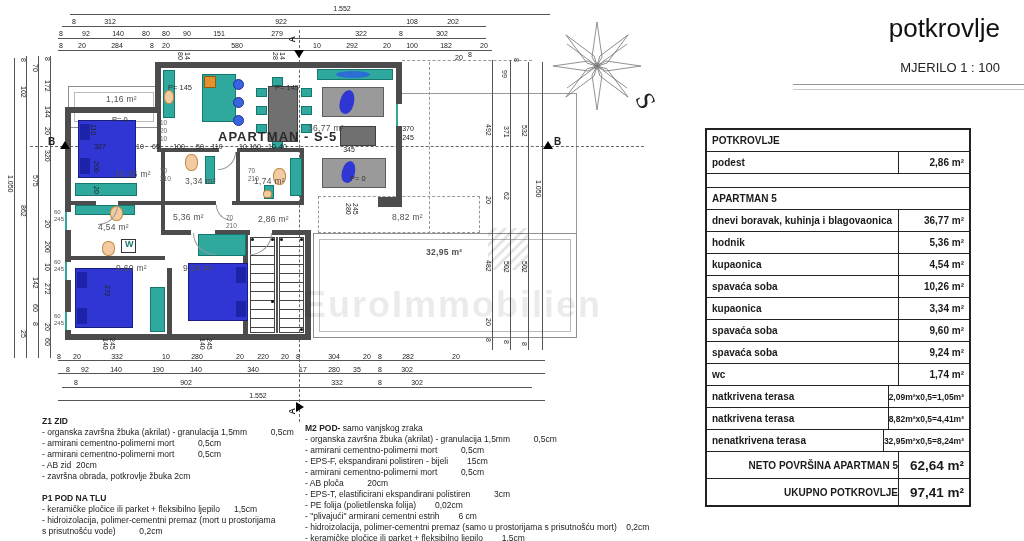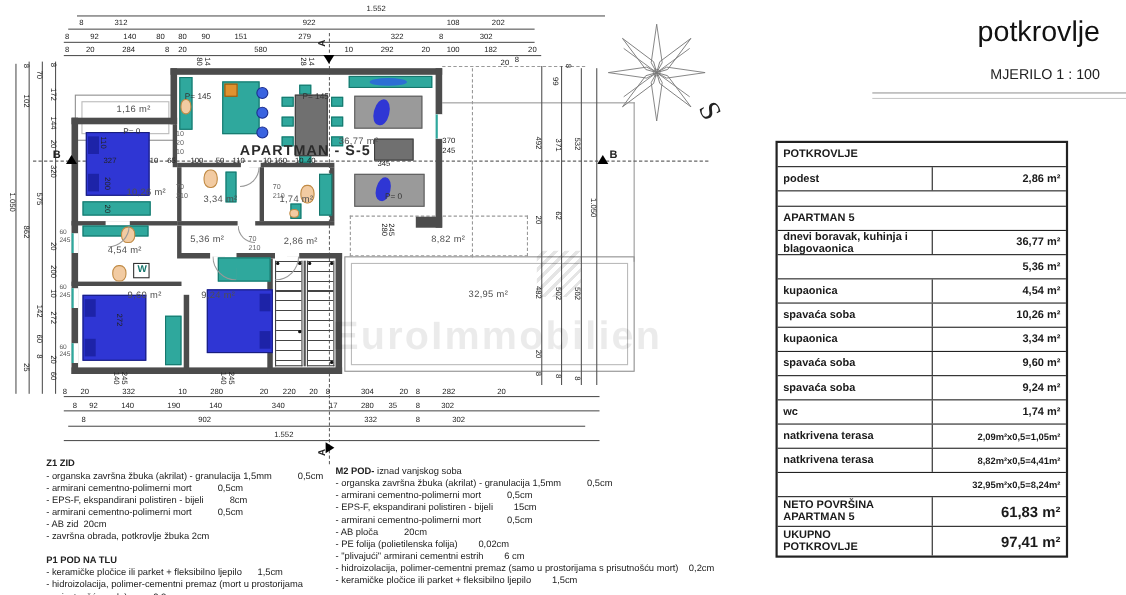--- a/index.html
+++ b/index.html
@@ -56,30 +56,30 @@
   #scale{position:absolute;left:860px;top:60px;width:140px;text-align:right;font-size:13px;color:#222;}
   #watermark{position:absolute;left:302px;top:284px;font-size:36px;font-weight:bold;letter-spacing:2px;
              color:rgba(0,0,0,0.08);}
   #slabel{position:absolute;left:638px;top:86px;font-size:26px;font-family:"Liberation Serif",serif;
           transform:rotate(64deg);color:#222;}
   #compass{position:absolute;left:545px;top:18px;}
 
   #area-table{position:absolute;left:705px;top:128px;width:262px;border:2px solid #222;background:#fff;}
   .trow{display:flex;align-items:stretch;border-bottom:1px solid #222;height:21px;}
   .trow:last-child{border-bottom:none;}
-  .tlabel{width:141px;border-right:1px solid #222;display:flex;align-items:center;
+  .tlabel{width:192px;border-right:1px solid #222;display:flex;align-items:center;
           padding-left:5px;font-weight:bold;font-size:10px;box-sizing:border-box;}
   .tvalue{flex:1;display:flex;align-items:center;justify-content:flex-end;
           padding-right:5px;font-weight:bold;font-size:10px;box-sizing:border-box;}
   .trow.hdr .tlabel{border-right:none;width:100%;}
   .trow.sp{height:13px;}
   .trow.sp .tlabel{border-right:none;width:100%;}
   .trow.sm .tvalue{font-size:8.5px;}
   .trow.tot{height:26px;}
-  .trow.tot .tlabel{justify-content:flex-end;padding-right:23px;}
+  .trow.tot .tlabel{justify-content:flex-end;padding-right:0;}
   .trow.tot .tvalue{font-size:13.5px;}
 
   .legend{position:absolute;font-size:8.5px;line-height:11px;color:#222;}
   #legend1{left:42px;top:416px;width:265px;}
   #legend2{left:305px;top:423px;width:390px;}
   .lline{white-space:pre-wrap;min-height:11px;}
   .lline b{font-weight:bold;}
 </style>
 </head>
 <body>
@@ -367,21 +367,21 @@
         <span class="lab room" style="left: 308px; top: 124px;">36,77 m²</span>
         <span class="lab room" style="left: 115px; top: 170px;">10,26 m²</span>
         <span class="lab room" style="left: 185px; top: 177px;">3,34 m²</span>
         <span class="lab room" style="left: 254px; top: 177px;">1,74 m²</span>
         <span class="lab room" style="left: 98px; top: 223px;">4,54 m²</span>
         <span class="lab room" style="left: 173px; top: 213px;">5,36 m²</span>
         <span class="lab room" style="left: 258px; top: 215px;">2,86 m²</span>
         <span class="lab room" style="left: 392px; top: 213px;">8,82 m²</span>
         <span class="lab room" style="left: 116px; top: 264px;">9,60 m²</span>
         <span class="lab room" style="left: 183px; top: 264px;">9,24 m²</span>
-        <span class="lab room" style="left: 426px; top: 263px;">32,95 m²</span>
+        <span class="lab room" style="left: 426px; top: 248px; font-weight: bold;">32,95 m²</span>
         <span class="lab apt" style="left: 218px; top: 133px;">APARTMAN - S-5</span>
         <span class="lab wmw" style="left: 125px; top: 240px;">W</span>
       </div>
   </div>
 
   <svg id="compass" width="105" height="100" viewBox="0 0 105 100">
     <g stroke="#777" stroke-width="0.8" fill="none" transform="translate(52,48)">
       <path d="M0,-44 L5,-9 L0,0 L-5,-9 Z"></path>
       <path d="M0,-44 L5,-9 L0,0 L-5,-9 Z" transform="rotate(45)"></path>
       <path d="M0,-44 L5,-9 L0,0 L-5,-9 Z" transform="rotate(90)"></path>
@@ -423,20 +423,21 @@
         <span class="tlabel">APARTMAN 5</span>
         <span class="tvalue"></span>
       </div>
 
       <div class="trow">
         <span class="tlabel">dnevi boravak, kuhinja i blagovaonica</span>
         <span class="tvalue">36,77 m²</span>
       </div>
 
       <div class="trow">
+        <span class="tlabel">hodnik</span>
         <span class="tvalue">5,36 m²</span>
       </div>
 
       <div class="trow">
         <span class="tlabel">kupaonica</span>
         <span class="tvalue">4,54 m²</span>
       </div>
 
       <div class="trow">
         <span class="tlabel">spavaća soba</span>
@@ -467,43 +468,43 @@
         <span class="tlabel">natkrivena terasa</span>
         <span class="tvalue">2,09m²x0,5=1,05m²</span>
       </div>
 
       <div class="trow sm">
         <span class="tlabel">natkrivena terasa</span>
         <span class="tvalue">8,82m²x0,5=4,41m²</span>
       </div>
 
       <div class="trow sm">
+        <span class="tlabel">nenatkrivena terasa</span>
         <span class="tvalue">32,95m²x0,5=8,24m²</span>
       </div>
 
       <div class="trow tot">
         <span class="tlabel">NETO POVRŠINA APARTMAN 5</span>
-        <span class="tvalue">61,83 m²</span>
+        <span class="tvalue">62,64 m²</span>
       </div>
 
       <div class="trow tot">
         <span class="tlabel">UKUPNO POTKROVLJE</span>
         <span class="tvalue">97,41 m²</span>
       </div>
     </div>
 
   <div id="legend1" class="legend">
 
       <div class="lline"><b>Z1 ZID</b><span></span></div>
 
       <div class="lline"><b></b><span>- organska završna žbuka (akrilat) - granulacija 1,5mm          0,5cm</span></div>
 
       <div class="lline"><b></b><span>- armirani cementno-polimerni mort          0,5cm</span></div>
 
-      <div class="lline"><b></b><span>- EPS-F, ekspandirani polistiren - bijeli          8cm</span></div>
 
       <div class="lline"><b></b><span>- armirani cementno-polimerni mort          0,5cm</span></div>
 
       <div class="lline"><b></b><span>- AB zid  20cm</span></div>
 
       <div class="lline"><b></b><span>- završna obrada, potkrovlje žbuka 2cm</span></div>
 
       <div class="lline"><b></b><span> </span></div>
 
       <div class="lline"><b>P1 POD NA TLU</b><span></span></div>
@@ -511,32 +512,33 @@
       <div class="lline"><b></b><span>- keramičke pločice ili parket + fleksibilno ljepilo      1,5cm</span></div>
 
       <div class="lline"><b></b><span>- hidroizolacija, polimer-cementni premaz (mort u prostorijama</span></div>
 
       <div class="lline"><b></b><span>s prisutnošću vode)          0,2cm</span></div>
 
     </div>
 
   <div id="legend2" class="legend">
 
-      <div class="lline"><b>M2 POD-</b><span> iznad vanjskog soba</span></div>
+      <div class="lline"><b>M2 POD-</b><span> samo vanjskog zraka</span></div>
 
       <div class="lline"><b></b><span>- organska završna žbuka (akrilat) - granulacija 1,5mm          0,5cm</span></div>
 
       <div class="lline"><b></b><span>- armirani cementno-polimerni mort          0,5cm</span></div>
 
       <div class="lline"><b></b><span>- EPS-F, ekspandirani polistiren - bijeli        15cm</span></div>
 
       <div class="lline"><b></b><span>- armirani cementno-polimerni mort          0,5cm</span></div>
 
       <div class="lline"><b></b><span>- AB ploča          20cm</span></div>
 
+      <div class="lline"><b></b><span>- EPS-T, elastificirani ekspandirani polistiren          3cm</span></div>
 
       <div class="lline"><b></b><span>- PE folija (polietilenska folija)        0,02cm</span></div>
 
       <div class="lline"><b></b><span>- "plivajući" armirani cementni estrih        6 cm</span></div>
 
       <div class="lline"><b></b><span>- hidroizolacija, polimer-cementni premaz (samo u prostorijama s prisutnošću mort)    0,2cm</span></div>
 
       <div class="lline"><b></b><span>- keramičke pločice ili parket + fleksibilno ljepilo        1,5cm</span></div>
     </div>
 

